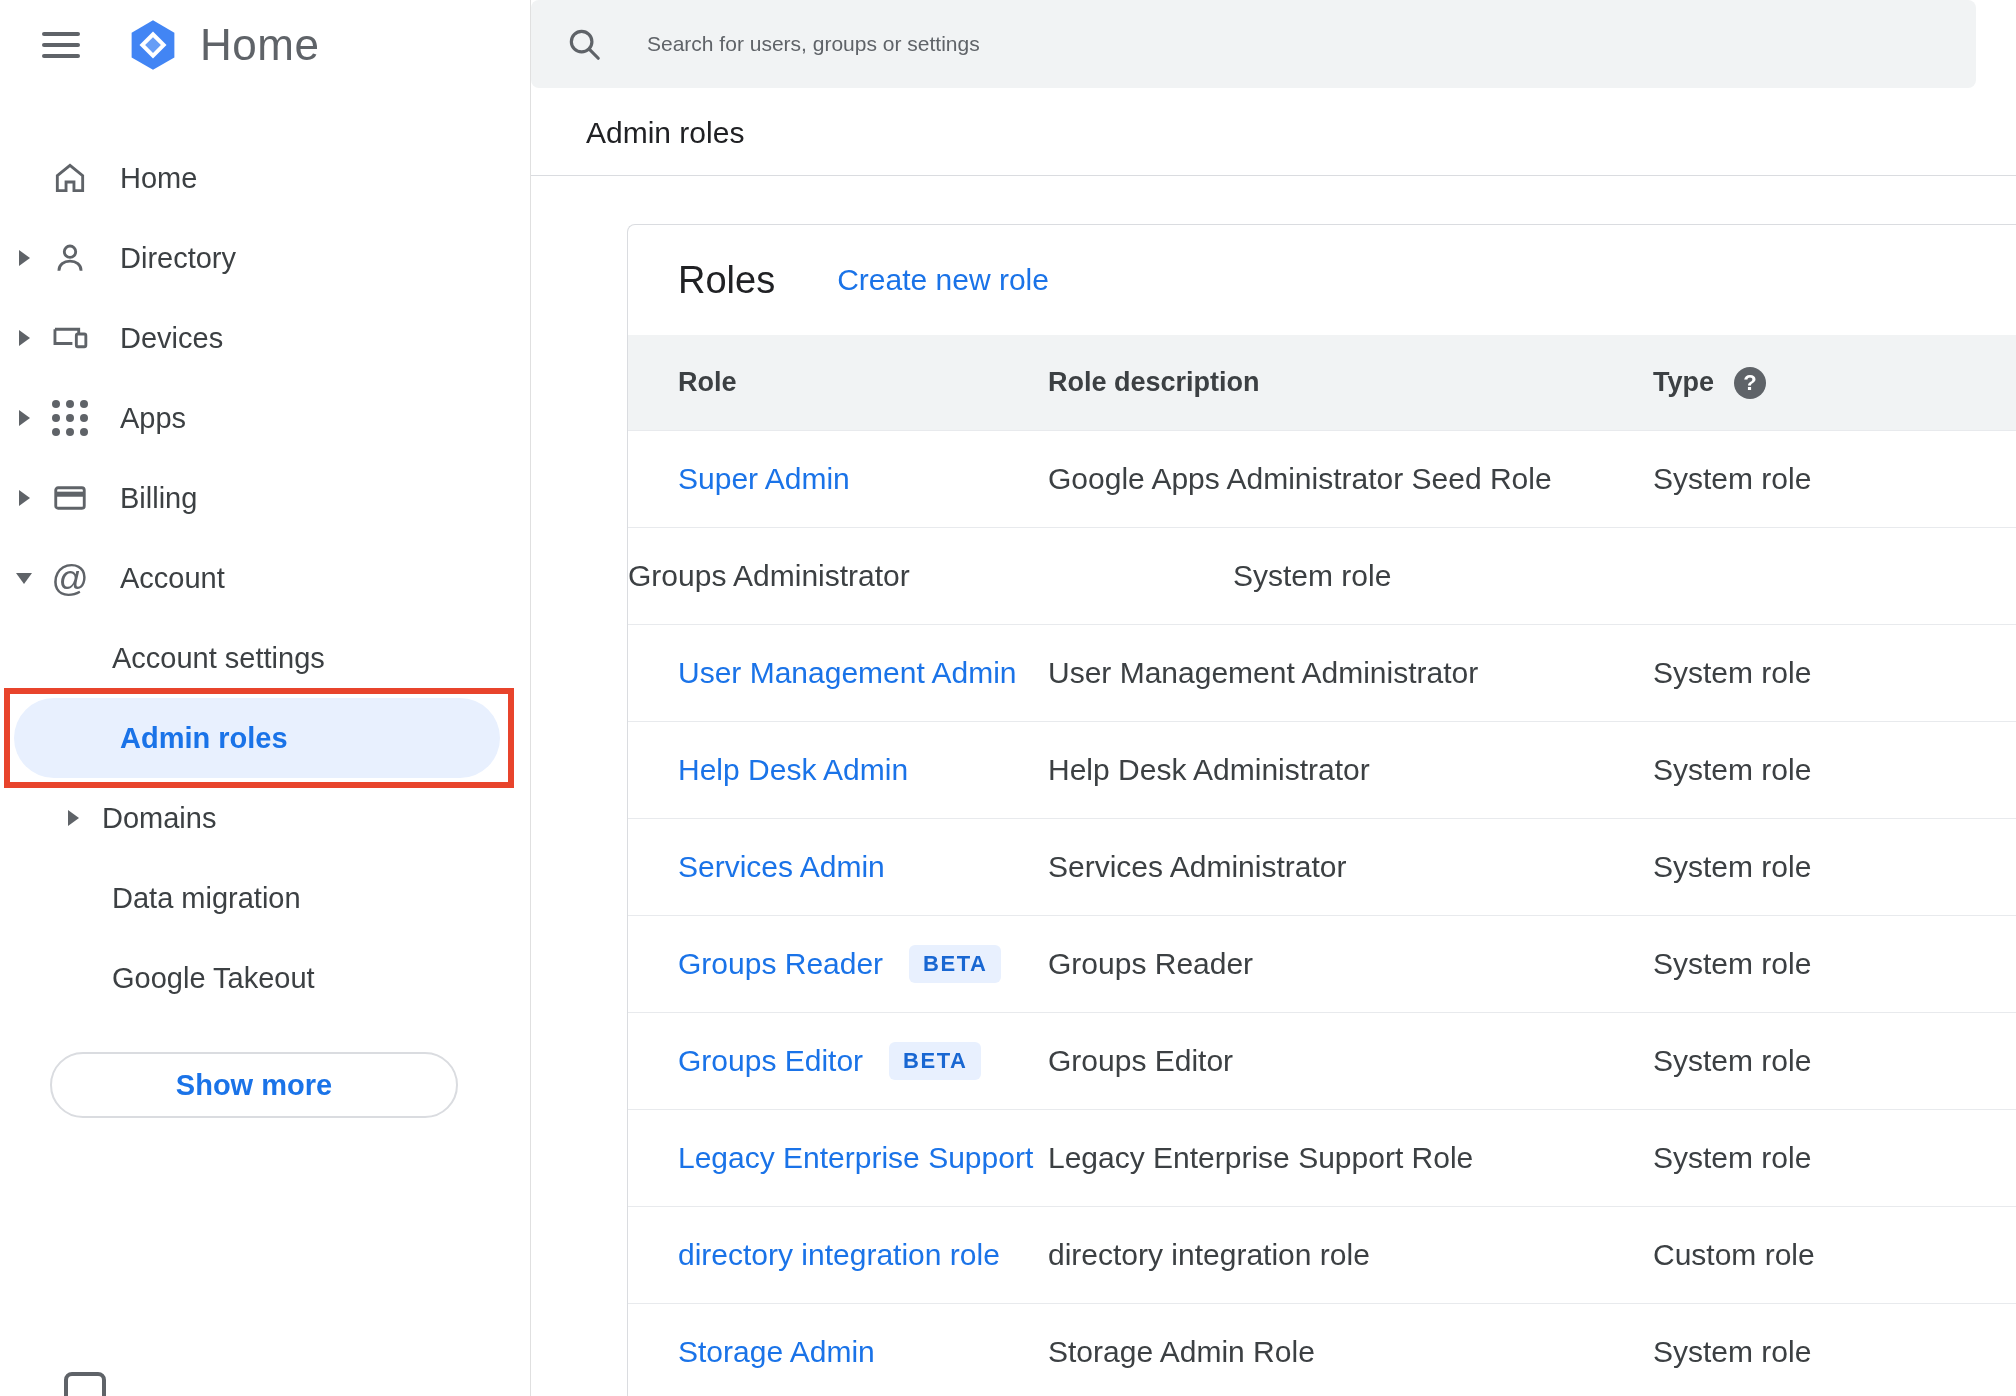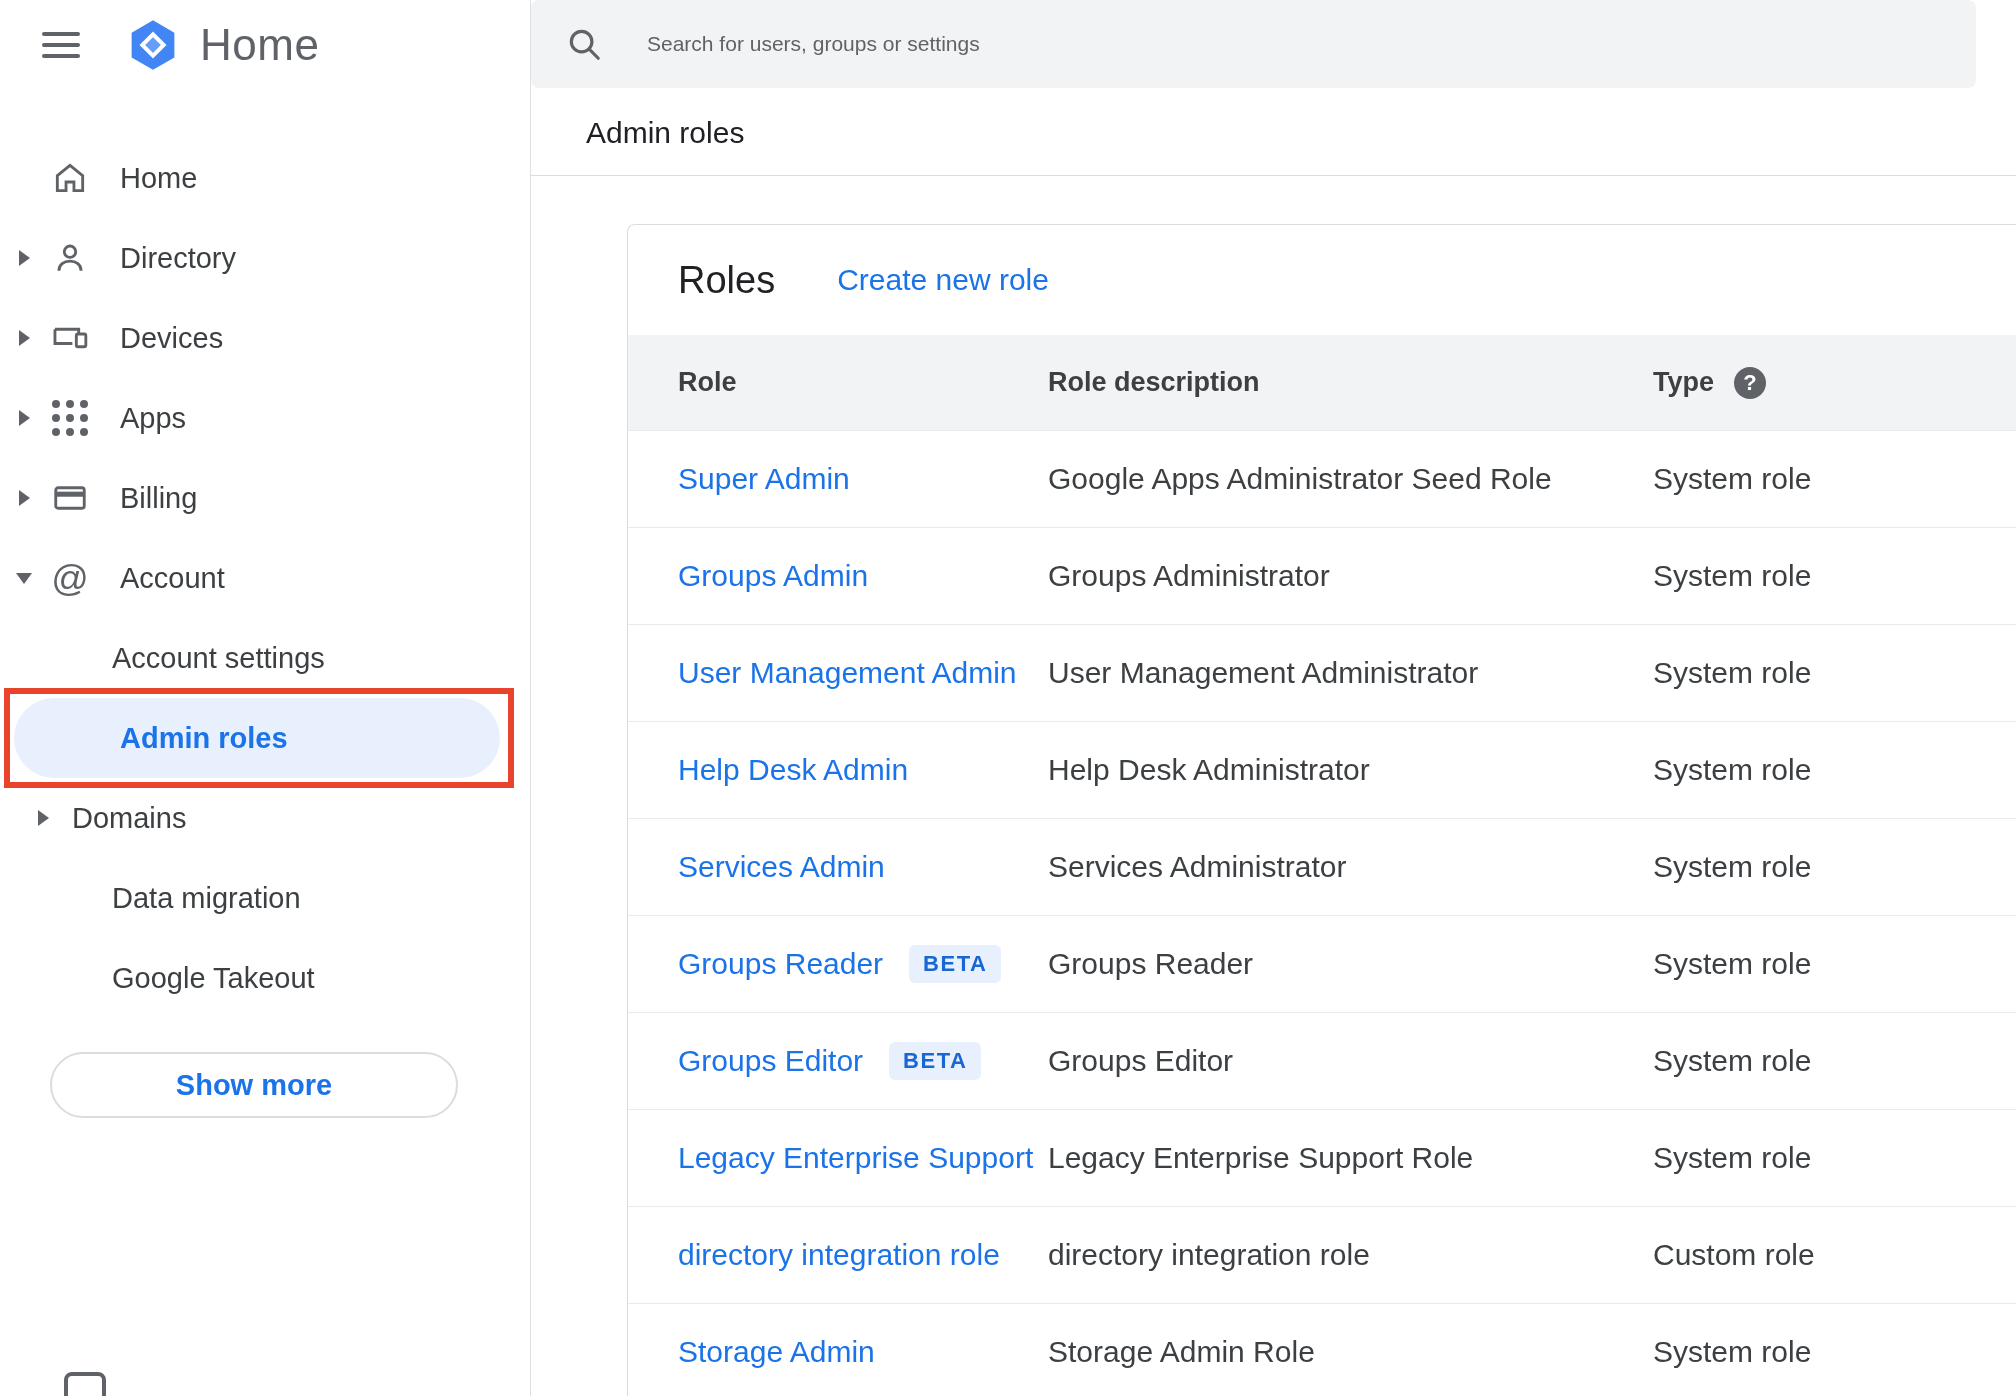--- a/index.html
+++ b/index.html
@@ -22,21 +22,21 @@
 
   nav.side-nav { padding-top:48px; }
   .nav-item { height:80px; display:flex; align-items:center; font-size:29px; color:#3c4043; cursor:pointer; }
   .arrow-slot { width:48px; display:flex; justify-content:center; align-items:center; }
   .icon-slot { width:44px; margin-right:28px; display:flex; justify-content:center; align-items:center; color:#5f6368; }
   .icon-slot svg { width:38px; height:38px; }
   .at-glyph { font-size:37px; color:#5f6368; line-height:1; }
   .arr-r { width:0; height:0; border-top:8px solid transparent; border-bottom:8px solid transparent; border-left:11px solid #5f6368; }
   .arr-d { width:0; height:0; border-left:8px solid transparent; border-right:8px solid transparent; border-top:11px solid #5f6368; }
   .nav-child { padding-left:80px;margin-left:32px; }
-  .nav-child-domains { padding-left:38px; }
+  .nav-child-domains { padding-left:68px; }
   .nav-child-domains .arrow-slot { width:34px; justify-content:flex-start; }
   .nav-item.selected {
     margin-left:14px; width:486px; padding-left:106px;
     background:#e8f0fe; border-radius:48px; color:#1a73e8; font-weight:bold;
     position:relative;
   }
   .red-annotation {
     position:absolute; left:-10px; right:-14px; top:-10px; bottom:-10px;
     border:6px solid #e8442c; pointer-events:none;
   }
@@ -274,23 +274,20 @@
 
       <div class="trow">
         <span class="col-role">
             <a class="role-link">Super Admin</a>
           </span>
         <span class="col-desc">Google Apps Administrator Seed Role</span>
         <span class="col-type">System role</span>
       </div>
 
       <div class="trow">
-        <span class="col-role">
-            <a class="role-link">Groups Admin</a>
-          </span>
         <span class="col-desc">Groups Administrator</span>
         <span class="col-type">System role</span>
       </div>
 
       <div class="trow">
         <span class="col-role">
             <a class="role-link">User Management Admin</a>
           </span>
         <span class="col-desc">User Management Administrator</span>
         <span class="col-type">System role</span>

